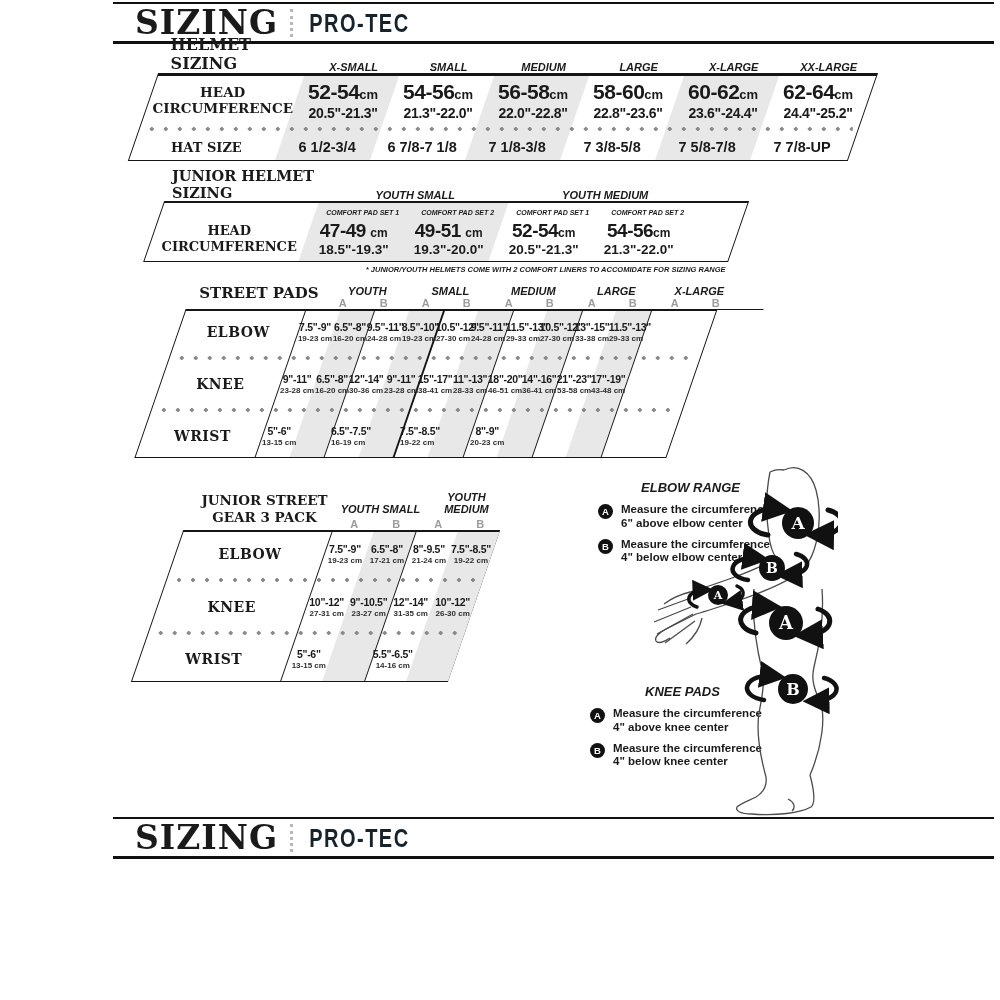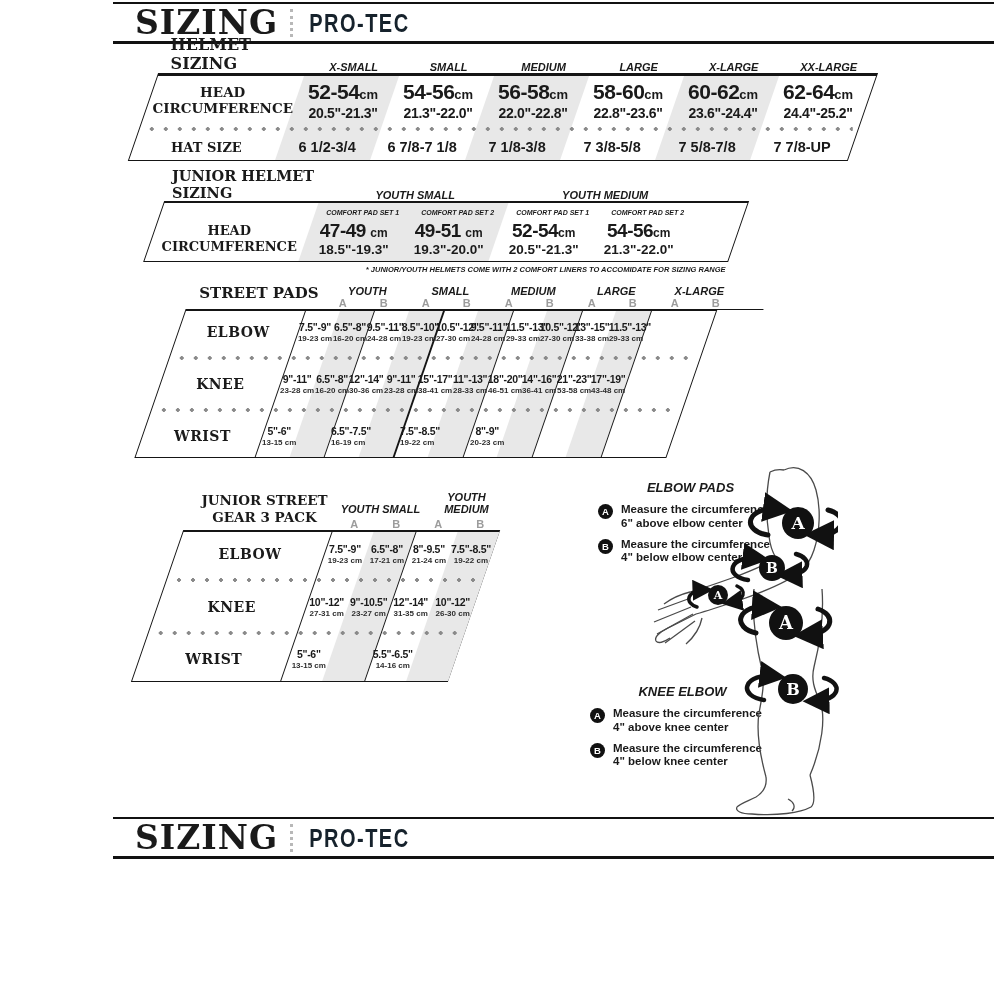--- a/index.html
+++ b/index.html
@@ -532,21 +532,21 @@
             <div class="pin">5.5"-6.5"</div>
             <div class="pcm">14-16 cm</div>
           </div>
         </div>
       <div class="cell" style="width:42px;"></div>
     </div>
   </div>
 </div>
 
 <div class="abs" style="left:598px;top:480px;width:185px;">
-  <div class="gtitle it">ELBOW PADS</div>
+  <div class="gtitle it">ELBOW RANGE</div>
   <div class="gitem">
     <div class="gmark">A</div>
     <div class="gtext">
         <div>Measure the circumference</div>
         <div>6" above elbow center</div>
       </div>
   </div>
   <div class="gitem">
     <div class="gmark">B</div>
     <div class="gtext">
@@ -584,21 +584,21 @@
   </g>
   <circle cx="150" cy="65" r="16" fill="#111"></circle>
   <text x="150" y="71" text-anchor="middle" fill="#fff" font-size="17" font-weight="bold" font-family="DejaVu Serif, serif">A</text>
   <circle cx="124" cy="110" r="13" fill="#111"></circle>
   <text x="124" y="115" text-anchor="middle" fill="#fff" font-size="14" font-weight="bold" font-family="DejaVu Serif, serif">B</text>
   <circle cx="70" cy="137" r="10" fill="#111"></circle>
   <text x="70" y="141" text-anchor="middle" fill="#fff" font-size="11" font-weight="bold" font-family="DejaVu Serif, serif">A</text>
 </svg>
 
 <div class="abs" style="left:590px;top:684px;width:185px;">
-  <div class="gtitle it">KNEE ELBOW</div>
+  <div class="gtitle it">KNEE PADS</div>
   <div class="gitem">
     <div class="gmark">A</div>
     <div class="gtext">
         <div>Measure the circumference</div>
         <div>4" above knee center</div>
       </div>
   </div>
   <div class="gitem">
     <div class="gmark">B</div>
     <div class="gtext">

